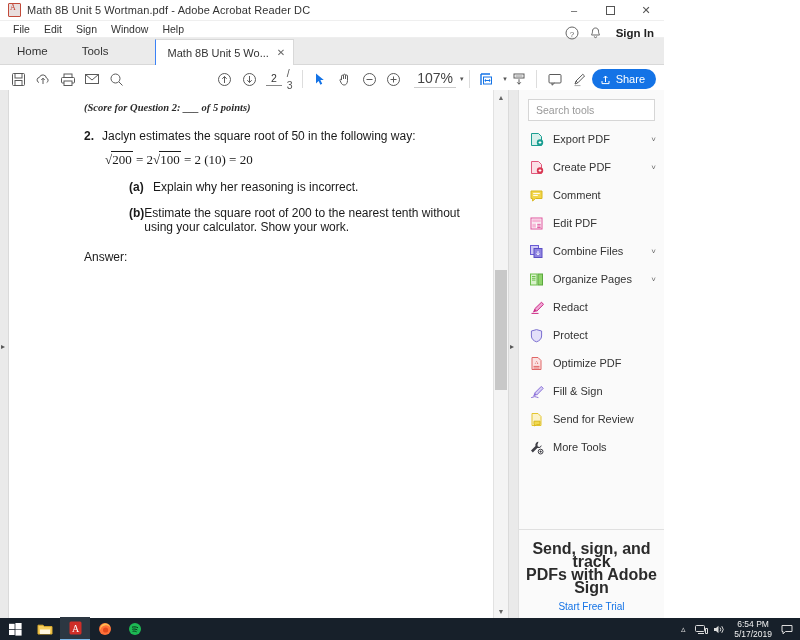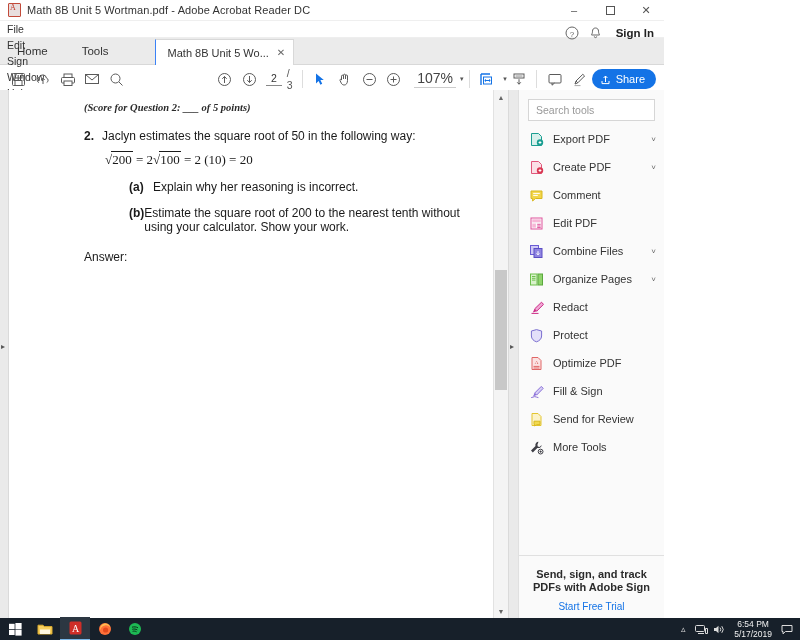--- a/index.html
+++ b/index.html
@@ -13,22 +13,22 @@
   .tb-icon{width:11px;height:12px;margin:0 6px 0 8px;background:#e8dede;
            border:1px solid #c24a3a;border-radius:1px;position:relative;}
   .tb-icon:after{content:"A";position:absolute;left:1px;top:-1px;font-size:8px;
                  color:#c0392b;font-family:"Liberation Serif",serif;}
   .tb-title{font-size:11px;color:#333;letter-spacing:.1px;}
   .winbtns{margin-left:auto;display:flex;}
   .winbtn{width:36px;height:20px;display:flex;align-items:center;justify-content:center;
           color:#555;font-size:11px;}
 
   
-  .menubar{height:16px;background:#fff;display:flex;align-items:flex-start;
-           border-bottom:1px solid #eee;flex-direction:column;}
+  .menubar{height:16px;background:#fff;display:flex;align-items:flex-start;padding-left:6px;
+           border-bottom:1px solid #eee;}
   .menuitem{font-size:10.5px;color:#333;padding:0 7px;line-height:16px;}
 
   
   .tabstrip{height:26px;background:#ebebeb;display:flex;align-items:flex-end;
             border-bottom:1px solid #d8d8d8;}
   .tabbtn{height:26px;display:flex;align-items:center;padding:0 17px;font-size:11.5px;color:#333;}
   .doctab{height:25px;background:#fff;display:flex;align-items:center;padding:0 8px 0 12px;
           font-size:11px;color:#333;border-left:1px solid #3b82f6;border-right:1px solid #d8d8d8;
           border-top:1px solid #d8d8d8;position:relative;top:1px;min-width:88px;margin-left:29px;}
   .doctab .x{margin-left:8px;font-size:10px;color:#666;}
@@ -86,21 +86,21 @@
   .tools{width:145px;background:#fafafa;border-left:1px solid #e0e0e0;position:relative;
          display:flex;flex-direction:column;}
   .searchbox{margin:9px 9px 4px 9px;height:20px;border:1px solid #d6d6d6;background:#fff;
              display:flex;align-items:center;padding-left:7px;font-size:10.5px;color:#999;}
   .tool-item{height:28px;display:flex;align-items:center;padding:0 8px;font-size:11px;color:#333;}
   .tool-item .ti-ic{width:18px;height:16px;margin-right:8px;display:flex;align-items:center;
                     justify-content:center;}
   .tool-item .ti-ch{margin-left:auto;font-size:8px;color:#666;}
   .promo{position:absolute;left:0;right:0;bottom:6px;border-top:1px solid #e0e0e0;
          padding-top:12px;text-align:center;}
-  .promo-t{font-size:11px;font-weight:bold;color:#2b2b2b;line-height:13px;}
+  .promo-t{font-size:16px;font-weight:bold;color:#2b2b2b;line-height:13px;}
   .promo-l{font-size:10px;color:#1473e6;margin-top:7px;}
 
   
   .taskbar{position:absolute;left:0;bottom:0;width:800px;height:22px;background:#17202a;
            display:flex;align-items:center;}
   .tb-item{width:30px;height:22px;display:flex;align-items:center;justify-content:center;}
   .tb-item.active{background:#2c3742;border-bottom:2px solid #7ab7e8;}
   .tray{margin-left:auto;display:flex;align-items:center;padding-right:4px;color:#e8e8e8;}
   .tray-ic{width:18px;display:flex;align-items:center;justify-content:center;font-size:9px;color:#dcdcdc;}
   .clock{font-size:8.5px;line-height:10px;text-align:center;color:#f0f0f0;margin:0 6px;}

